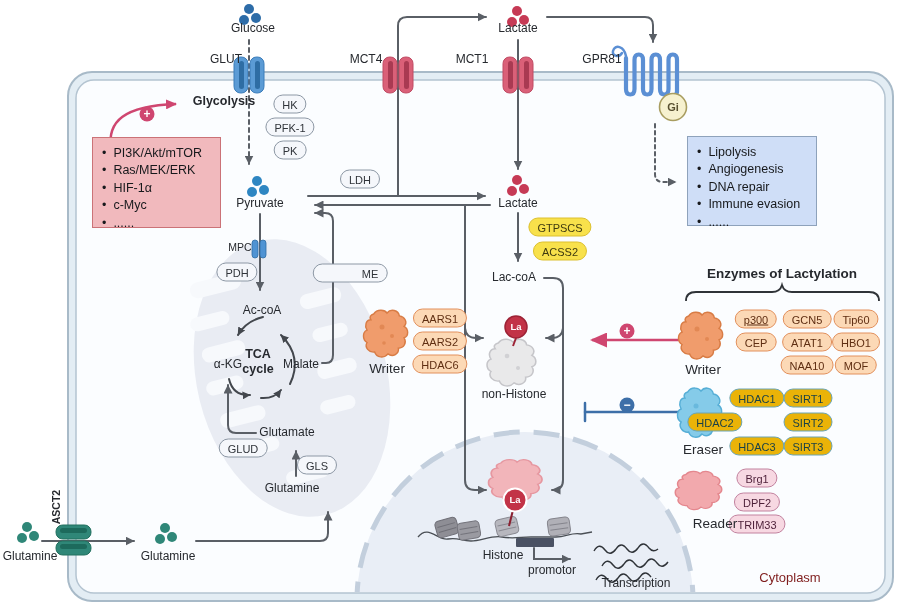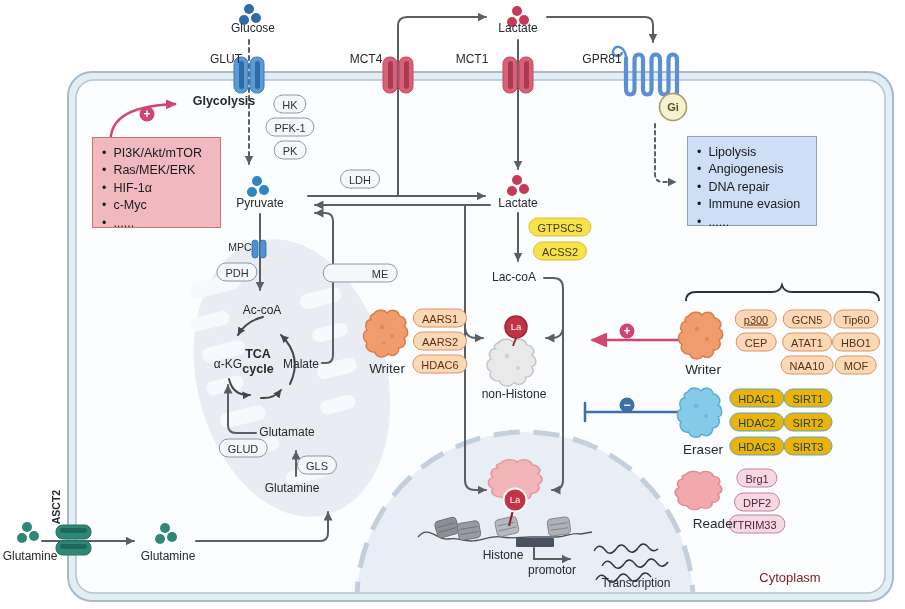--- a/index.html
+++ b/index.html
@@ -5,21 +5,21 @@
   html,body{margin:0;padding:0;background:#fff;}
   #stage{position:relative;width:905px;height:609px;background:#ffffff;
          font-family:"Liberation Sans",sans-serif;overflow:hidden;}
   #art{position:absolute;left:0;top:0;z-index:1;}
   .lbl{position:absolute;transform:translate(-50%,-50%);font-size:12px;color:#26292e;
        white-space:nowrap;z-index:3;line-height:1.1;}
   .b{font-weight:bold;}
   .big{font-size:13.5px;}
   .sm{font-size:10.5px;}
   .vert{transform:translate(-50%,-50%) rotate(-90deg);}
-  .white{color:#fff;font-weight:normal;font-size:9.5px;z-index:4;}
+  .white{color:#fff;font-weight:bold;font-size:9.5px;z-index:4;}
   .gray{color:#7f1d1d;font-size:13px;}
   .gi{font-size:11px;font-weight:bold;color:#585030;z-index:4;}
   .pill{position:absolute;transform:translate(-50%,-50%);z-index:3;border-radius:11px;
         padding:2.5px 8px;font-size:11px;white-space:nowrap;border:1.4px solid #8d98a5;
         background:#f5f7fb;color:#30343a;}
   .pill.y{background:#f8e14b;border-color:#dcc02e;color:#3f3a10;}
   .pill.o{background:#fcd9b6;border-color:#e2905c;color:#5f2e12;}
   .pill.t{background:#eab308;border-color:#6ba4b2;color:#173f48;}
   .pill.p{background:#f7d8e2;border-color:#c2829f;color:#4c1f38;}
   .box{position:absolute;z-index:3;font-size:12.5px;color:#17191c;padding:7px 6px 5px 9px;box-sizing:border-box;}
@@ -279,21 +279,21 @@
   <div class="it">
         <span>c-Myc</span>
       </div>
   <div class="it">
         <span>......</span>
       </div>
 </div>
 
 <div class="lbl" style="left:260px;top:204px;">Pyruvate</div>
 <div class="pill" style="left:360px;top:179px;">LDH</div>
-<div class="pill" style="left:360px;top:273px;padding-left:48px;">ME</div>
+<div class="pill" style="left:350px;top:273px;padding-left:48px;">ME</div>
 <div class="lbl sm" style="left:240px;top:248px;">MPC</div>
 <div class="pill" style="left:237px;top:272px;">PDH</div>
 <div class="lbl" style="left:262px;top:311px;">Ac-coA</div>
 <div class="lbl b" style="left:258px;top:355px;font-size:12.5px;">TCA</div>
 <div class="lbl b" style="left:258px;top:370px;font-size:12.5px;">cycle</div>
 <div class="lbl" style="left:228px;top:365px;">α-KG</div>
 <div class="lbl" style="left:301px;top:365px;">Malate</div>
 <div class="lbl" style="left:287px;top:433px;">Glutamate</div>
 <div class="pill" style="left:243px;top:448px;">GLUD</div>
 <div class="pill" style="left:317px;top:465px;">GLS</div>
@@ -329,33 +329,34 @@
         <span>DNA repair</span>
       </div>
   <div class="it">
         <span>Immune evasion</span>
       </div>
   <div class="it">
         <span>......</span>
       </div>
 </div>
 
+<div class="lbl b big" style="left:782px;top:274px;">Enzymes of Lactylation</div>
 <div class="pill o" style="left:756px;top:319px;text-decoration:underline;">p300</div>
 <div class="pill o" style="left:807px;top:319px;">GCN5</div>
 <div class="pill o" style="left:856px;top:319px;">Tip60</div>
 <div class="pill o" style="left:756px;top:342px;">CEP</div>
 <div class="pill o" style="left:807px;top:342px;">ATAT1</div>
 <div class="pill o" style="left:856px;top:342px;">HBO1</div>
 <div class="pill o" style="left:807px;top:365px;">NAA10</div>
 <div class="pill o" style="left:856px;top:365px;">MOF</div>
 <div class="lbl big" style="left:703px;top:370px;">Writer</div>
 
 <div class="pill t" style="left:757px;top:398px;">HDAC1</div>
 <div class="pill t" style="left:808px;top:398px;">SIRT1</div>
-<div class="pill t" style="left:757px;top:422px;">HDAC2</div>
+<div class="pill t" style="left:715px;top:422px;">HDAC2</div>
 <div class="pill t" style="left:808px;top:422px;">SIRT2</div>
 <div class="pill t" style="left:757px;top:446px;">HDAC3</div>
 <div class="pill t" style="left:808px;top:446px;">SIRT3</div>
 <div class="lbl big" style="left:703px;top:450px;">Eraser</div>
 
 <div class="pill p" style="left:757px;top:478px;">Brg1</div>
 <div class="pill p" style="left:757px;top:502px;">DPF2</div>
 <div class="pill p" style="left:757px;top:524px;">TRIM33</div>
 <div class="lbl big" style="left:703px;top:524px;margin-left:12px;">Reader</div>
 

